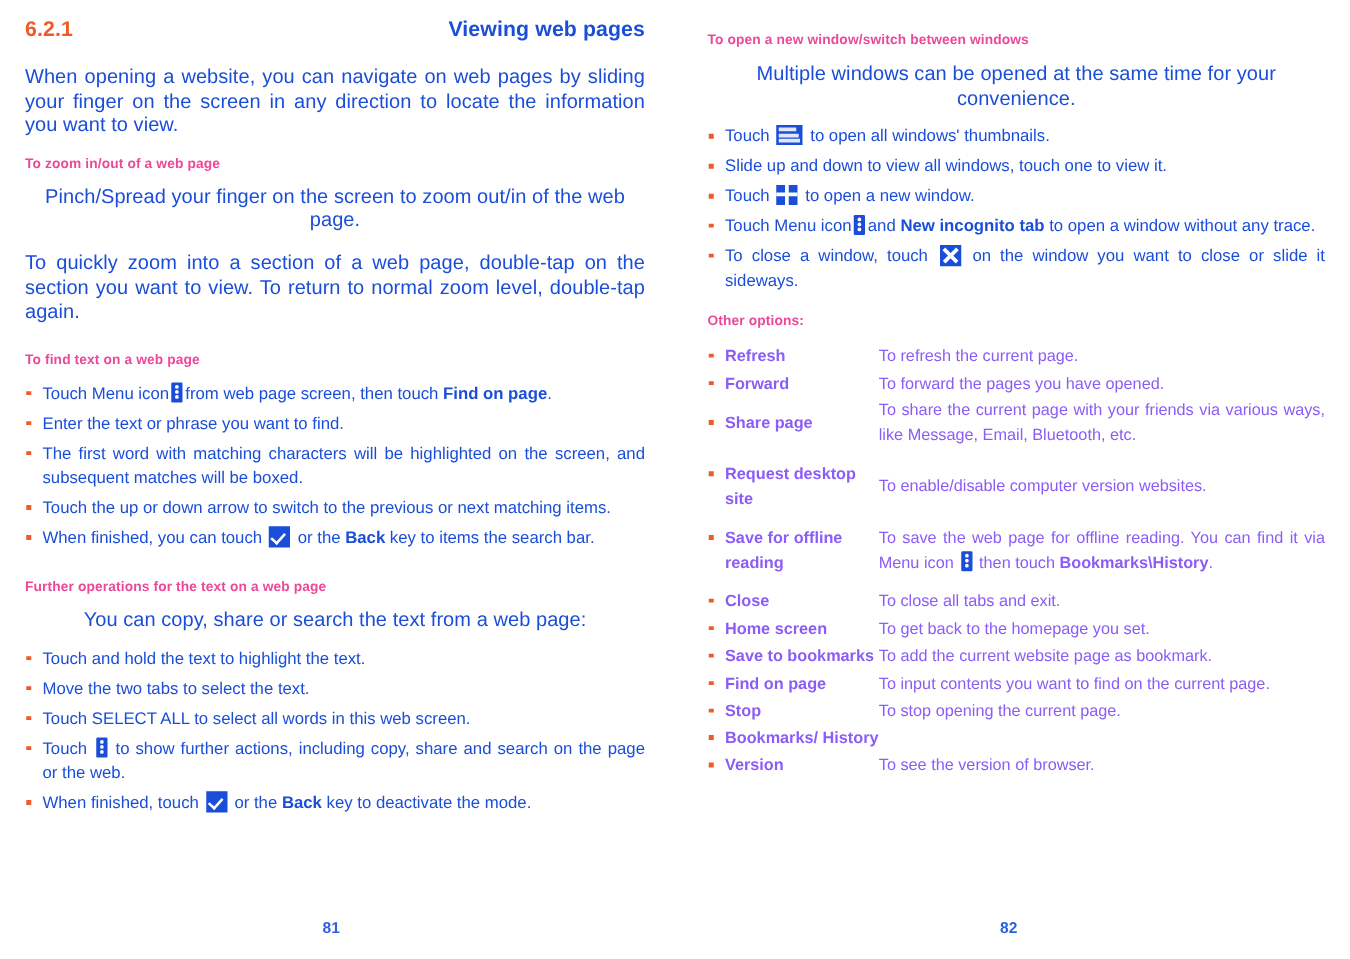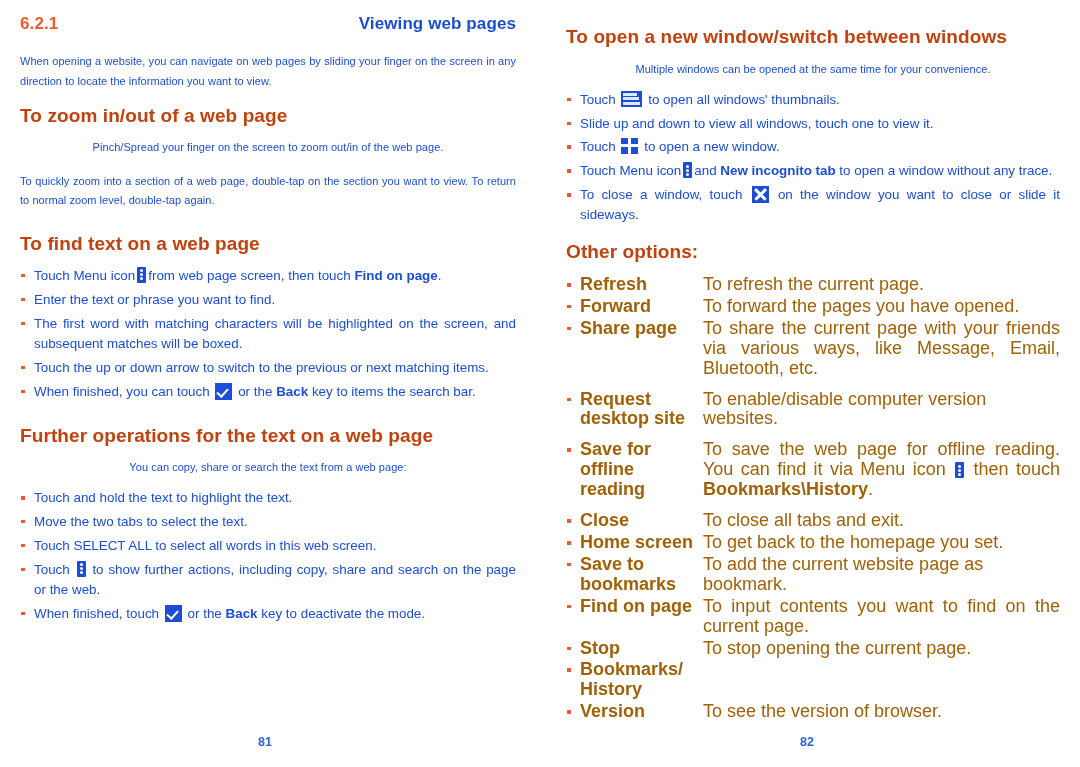--- a/index.html
+++ b/index.html
@@ -40,29 +40,29 @@
     justify-content: space-between;
   }
   .h-num {
     color: #f05a28;
     width: 56px;
     flex: none;
   }
   .h-title { color: #1b4ed8; }
 
   .h-sub {
-    font-size: 19px;
+    font-size: 11px;
     font-weight: bold;
-    color: #c2410c;
+    color: #ec4899;
     margin: 0 0 11px 0;
     letter-spacing: 0.1px;
   }
 
   p.body {
-    font-size: 11px;
+    font-size: 16px;
     line-height: 19.6px;
     margin: 0 0 14px 0;
     text-align: justify;
     color: #1b4ed8;
     letter-spacing: 0.05px;
   }
   p.body.nojust { text-align: center; }
 
   ul.blist {
     list-style: none;
@@ -175,24 +175,25 @@
     left: 1px; right: 1px; top: 7px;
     height: 2.6px; background: #fff;
   }
   .ic-close i:nth-child(1) { transform: rotate(45deg); }
   .ic-close i:nth-child(2) { transform: rotate(-45deg); }
 
   
   .opts { margin: 0; padding: 0; list-style: none; }
   .opt-row {
     display: flex;
-    font-size: 18px;
+    font-size: 13px;
     line-height: 19.9px;
     margin-bottom: 2px;
-    color: #a16207;
+    color: #8b5cf6;
+    align-items: center;
   }
   .opt-row.gap-top { margin-top: 11px; }
   .opt-term {
     position: relative;
     width: 137px;
     flex: none;
     padding-left: 14px;
     font-weight: bold;
   }
   .opt-term::before {

